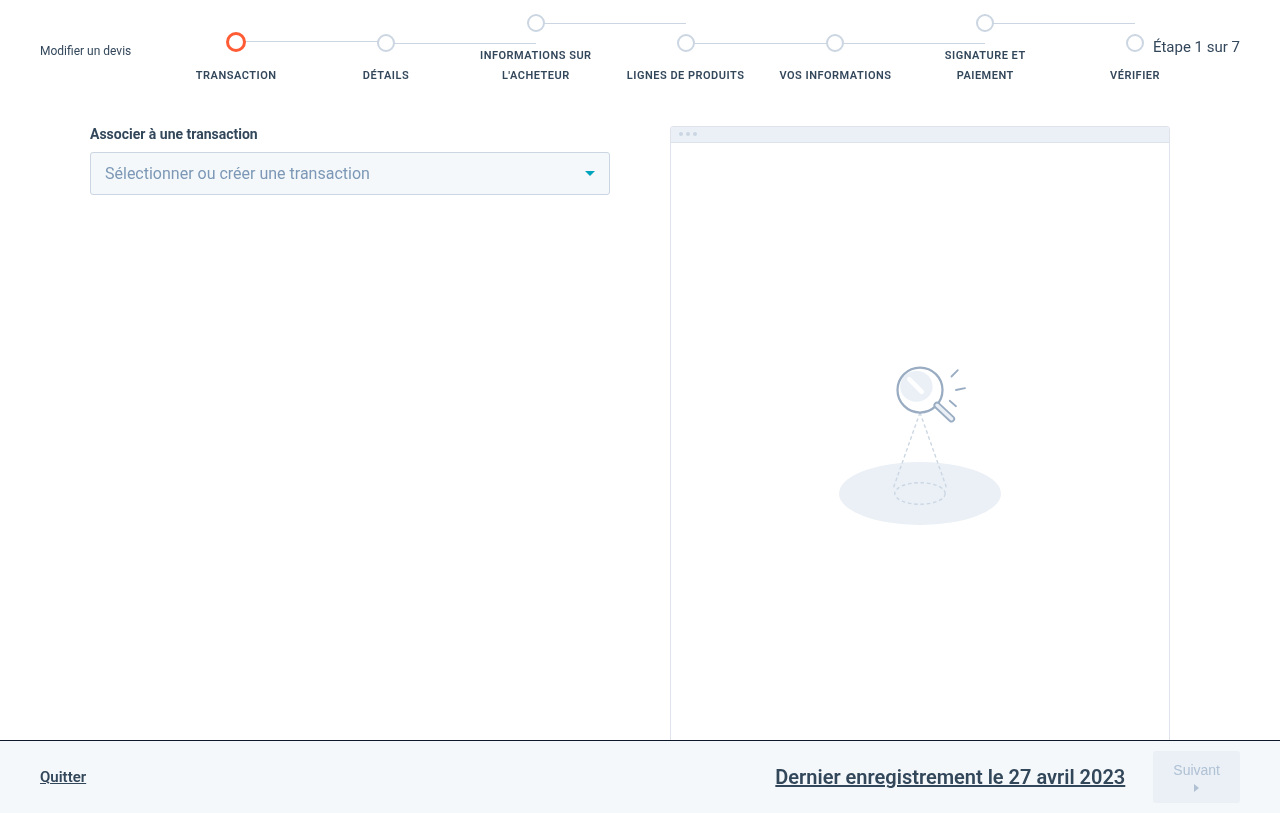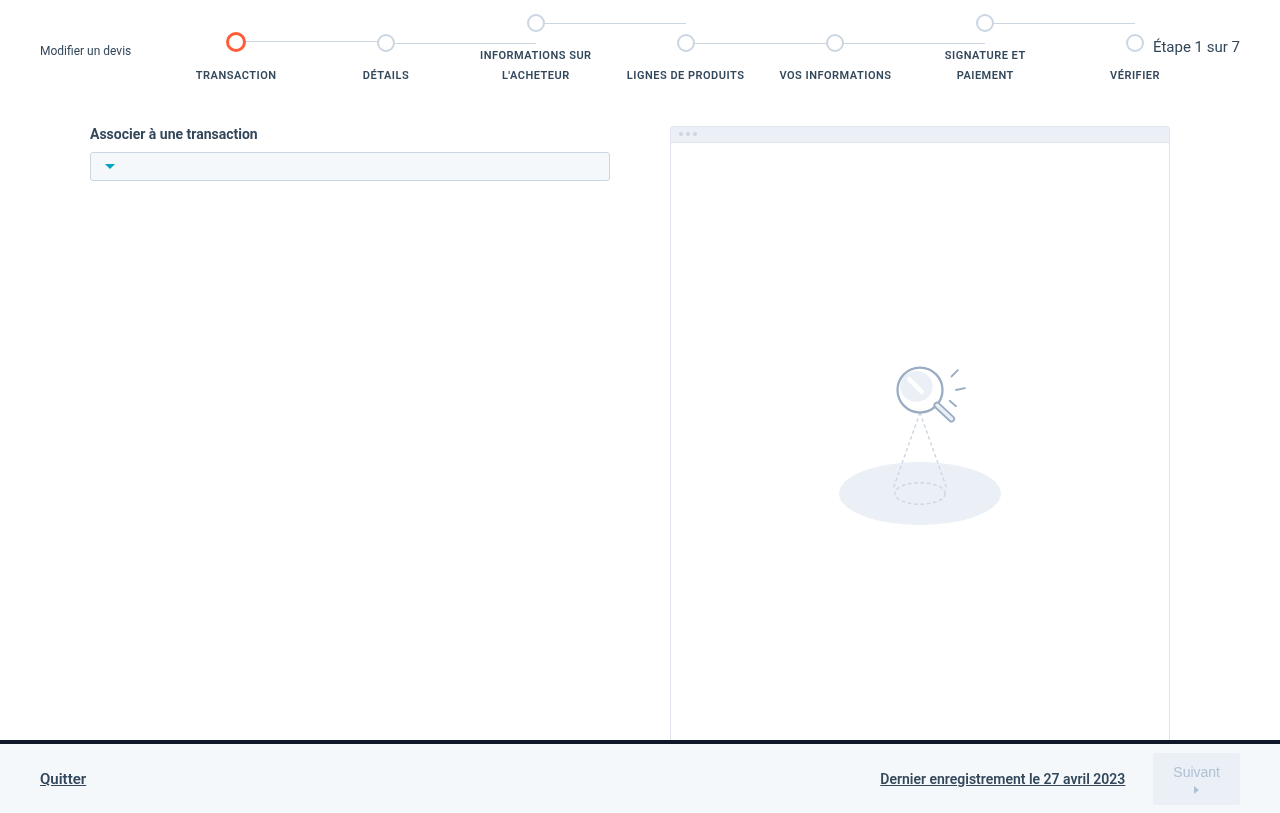--- a/index.html
+++ b/index.html
@@ -200,21 +200,21 @@
       width: 180px;
       height: 180px;
     }
     
     .footer {
       position: absolute;
       bottom: 0;
       left: 0;
       right: 0;
       height: 73px;
-      border-top: 4px solid #0f172a;
+      border-top: 1px solid #0f172a;
       background: #f5f8fa;
       display: flex;
       align-items: center;
       justify-content: space-between;
       padding: 0 40px;
     }
     
     .quit-link {
       font-size: 15px;
       font-weight: 600;
@@ -223,21 +223,21 @@
       cursor: pointer;
     }
     
     .footer-right {
       display: flex;
       align-items: center;
       gap: 28px;
     }
     
     .last-save {
-      font-size: 14px;
+      font-size: 20px;
       font-weight: 600;
       color: #33475b;
       text-decoration: underline;
     }
     
     .next-button {
       background: #eaf0f6;
       border: none;
       border-radius: 3px;
       padding: 11px 20px;
@@ -304,20 +304,21 @@
     </div>
   </div>
 
   <div class="step-indicator">Étape 1 sur 7</div>
 </div>
 
 <div class="content">
   <div class="left-panel">
     <label class="field-label">Associer à une transaction</label>
     <div class="select-box">
+      <span class="select-placeholder">Sélectionner ou créer une transaction</span>
       <span class="caret-down"></span>
     </div>
   </div>
 
   <div class="right-panel">
     <div class="preview-window">
       <div class="preview-toolbar">
         <div class="toolbar-dot"></div>
         <div class="toolbar-dot"></div>
         <div class="toolbar-dot"></div>

